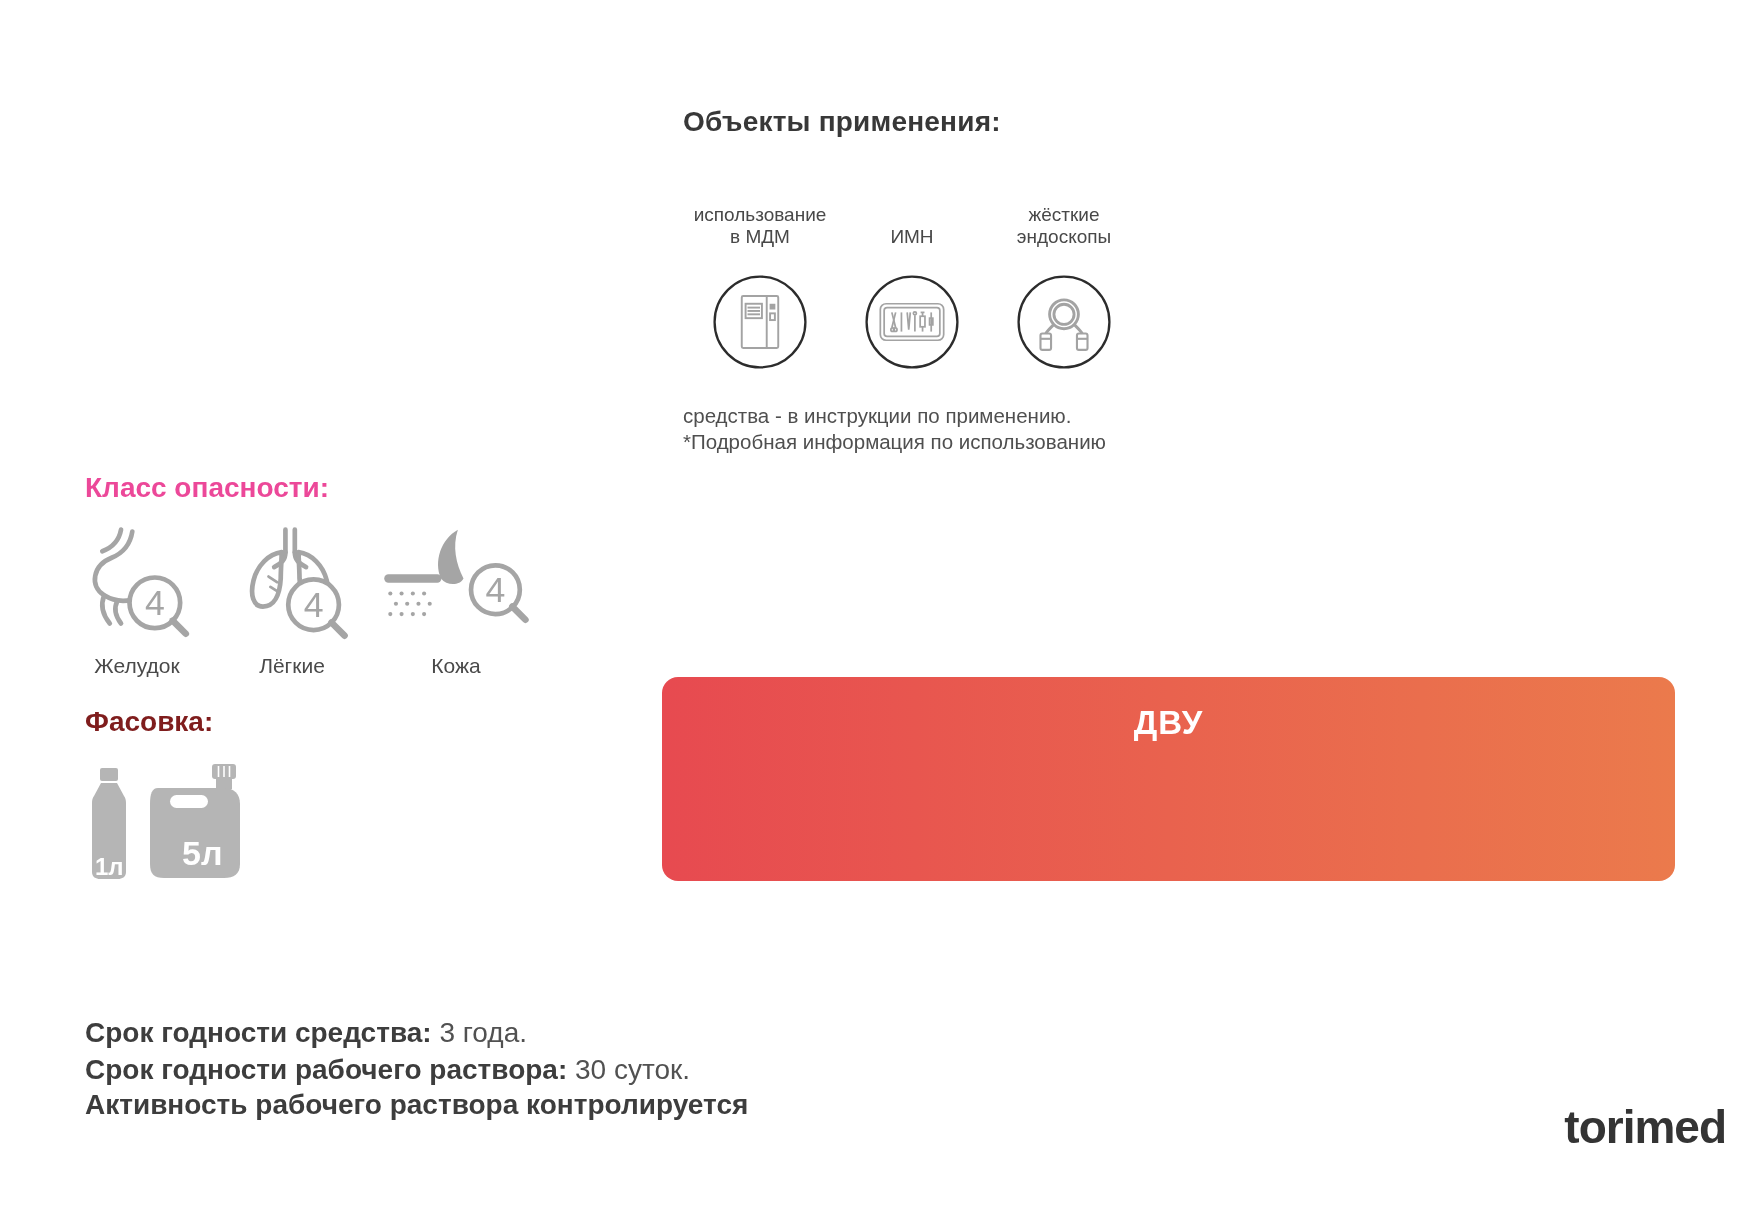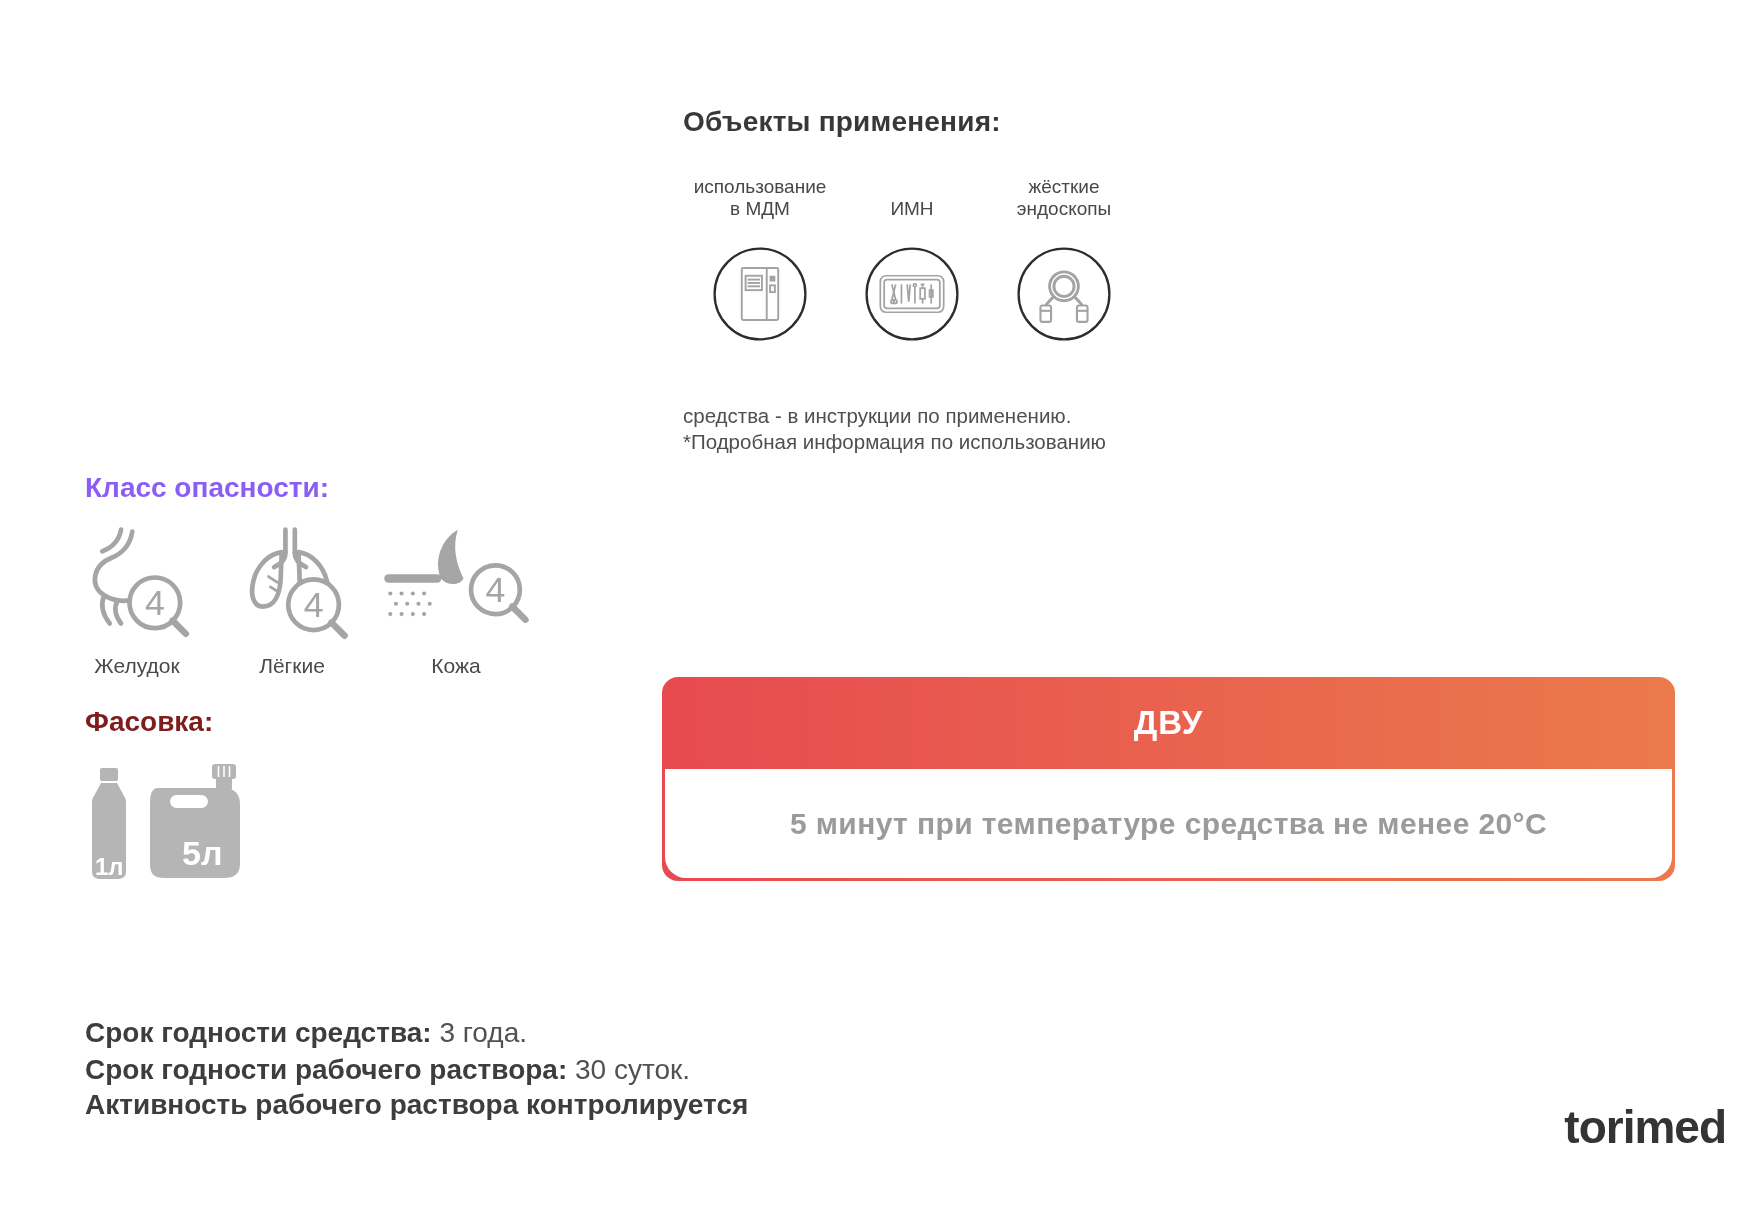--- a/index.html
+++ b/index.html
@@ -4,29 +4,29 @@
 <style>
   html,body{margin:0;padding:0;background:#fff;}
   .canvas{
     position:relative;width:1746px;height:1216px;background:#ffffff;overflow:hidden;
     font-family:"Liberation Sans",sans-serif;color:#3a3a3a;padding-left:44px;
   }
   .abs{position:absolute;}
 
   
   .objects-title{left:683px;top:106px;font-size:28px;font-weight:bold;color:#383838;letter-spacing:.2px;}
-  .objects-row{left:684px;top:174px;width:456px;display:flex;}
+  .objects-row{left:684px;top:202px;width:456px;display:flex;}
   .obj-col{width:152px;display:flex;flex-direction:column;align-items:center;}
   .obj-label{height:46px;display:flex;flex-direction:column;justify-content:flex-end;align-items:center;
     font-size:19px;line-height:22px;color:#484848;text-align:center;}
   .obj-circle{margin-top:26px;width:96px;height:96px;}
   .objects-note{left:683px;top:403px;font-size:20.5px;line-height:26px;color:#4f4f4f;}
 
   
-  .hazard-title{left:85px;top:472px;font-size:28px;font-weight:bold;color:#8b5cf6;}
+  .hazard-title{left:85px;top:472px;font-size:28px;font-weight:bold;color:#ec4899;}
   .hazard-row{left:58px;top:524px;display:flex;}
   .hazard-col{display:flex;flex-direction:column;align-items:center;}
   .hazard-col .h-label{margin-top:8px;font-size:21px;color:#4a4a4a;}
   .hz-1{width:158px;} .hz-2{width:152px;} .hz-3{width:176px;}
 
   
   .packaging-title{left:85px;top:706px;font-size:28px;font-weight:bold;color:#7f1d1d;}
   .packaging-row{left:86px;top:762px;display:flex;gap:14px;align-items:flex-end;}
 
   
@@ -221,23 +221,20 @@
       <line x1="83.5" y1="4" x2="83.5" y2="15" stroke="#ffffff" stroke-width="1.6"></line>
       <rect x="24" y="33" width="38" height="13" rx="6.5" fill="#ffffff"></rect>
       <text x="36" y="103" font-size="34" font-weight="bold" fill="#ffffff">5л</text>
     </svg>
   </div>
 
   <div class="abs dvu-card">
     <div class="dvu-header">
       <span>ДВУ</span>
     </div>
-    <div class="dvu-body">
-      <span>5 минут при температуре средства не менее 20°C</span>
-    </div>
   </div>
 
   <div class="abs footer-text">
     <div class="f-line">
       <span class="f-label">Срок годности средства:</span>
       <span class="f-value">3 года.</span>
     </div>
     <div class="f-line">
       <span class="f-label">Срок годности рабочего раствора:</span>
       <span class="f-value">30 суток.</span>

